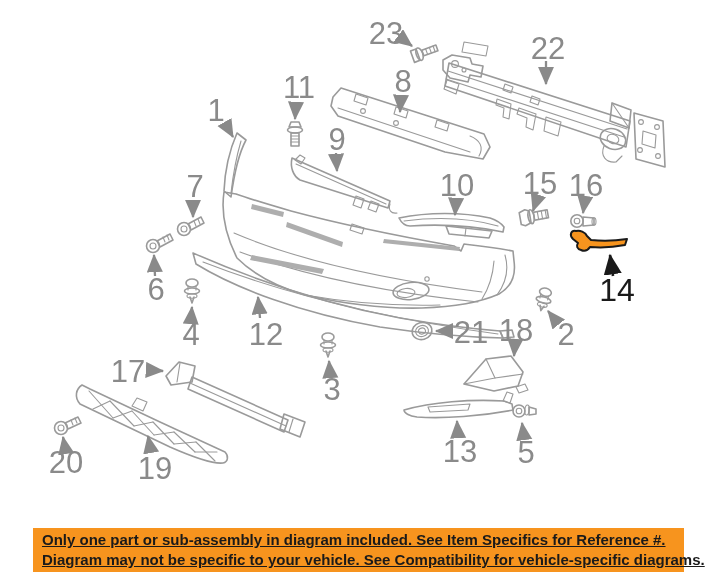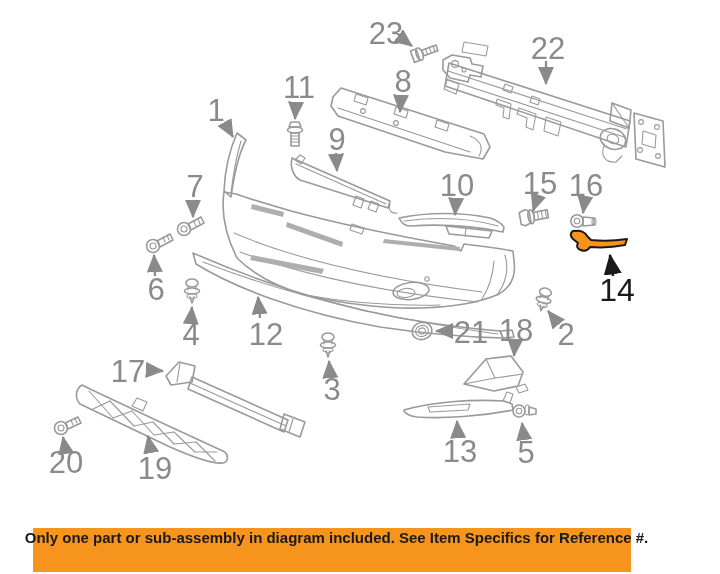--- a/index.html
+++ b/index.html
@@ -7,24 +7,24 @@
          font-family:"Liberation Sans", sans-serif;}
   svg{position:absolute;top:0;left:0;}
   .ln{fill:none;stroke:var(--line,#9a9a9a);stroke-width:1.6;stroke-linejoin:round;stroke-linecap:round;}
   .ln2{fill:none;stroke:var(--line,#9a9a9a);stroke-width:1.1;stroke-linejoin:round;stroke-linecap:round;}
   .slot{fill:#aeaeae;stroke:none;}
   .lbl{font-size:31px;fill:var(--label,#8a8a8a);text-anchor:middle;}
   .lbl.hl{font-size:32px;fill:var(--hlstroke,#1a1a1a);}
   .arrow{stroke:var(--label,#8a8a8a);stroke-width:2.3;fill:none;}
   .arrow.hl{stroke:var(--hlstroke,#1a1a1a);stroke-width:2.6;}
   .hl-part{fill:var(--hl,#F7941E);stroke:var(--hlstroke,#1a1a1a);stroke-width:2;stroke-linejoin:round;}
-  .banner{position:absolute;left:33px;top:528px;width:598px;height:44px;
+  .banner{position:absolute;left:33px;top:528px;width:651px;height:44px;
           background:var(--bannerbg,#F7941E);color:var(--bannerfg,#1a1a1a);
-          display:flex;flex-direction:row;justify-content:center;
-          padding-left:9px;box-sizing:border-box;}
+          display:flex;flex-direction:column;justify-content:center;
+          padding-left:9px;box-sizing:border-box;text-decoration:underline;}
   .banner div{font-size:15px;font-weight:bold;line-height:20px;white-space:nowrap;}
 </style>
 </head>
 <body>
 
 <div class="stage" style="--line: #9a9a9a; --label: #8a8a8a; --hl: #F7941E; --hlstroke: #1a1a1a; --bannerbg: #F7941E; --bannerfg: #1a1a1a;">
 <svg width="720" height="574" viewBox="0 0 720 574">
   <defs>
     <marker id="ah" markerWidth="9" markerHeight="8" refX="7.5" refY="3.5" orient="auto">
       <path d="M0,0 L8,3.5 L0,7 Z" fill="#8a8a8a"></path>
@@ -268,14 +268,15 @@
         <text x="471" y="332" class="lbl" dominant-baseline="central">21</text>
         <line x1="546" y1="61" x2="546" y2="84" class="arrow" marker-end="url(#ah)"></line>
         <text x="548" y="48" class="lbl" dominant-baseline="central">22</text>
         <line x1="400" y1="37" x2="412" y2="46" class="arrow" marker-end="url(#ah)"></line>
         <text x="386" y="33" class="lbl" dominant-baseline="central">23</text>
       </g>
 </svg>
 
 <div class="banner">
   <div>Only one part or sub-assembly in diagram included. See Item Specifics for Reference #.</div>
+  <div>Diagram may not be specific to your vehicle. See Compatibility for vehicle-specific diagrams.</div>
 </div>
 </div>
 
 </body></html>

